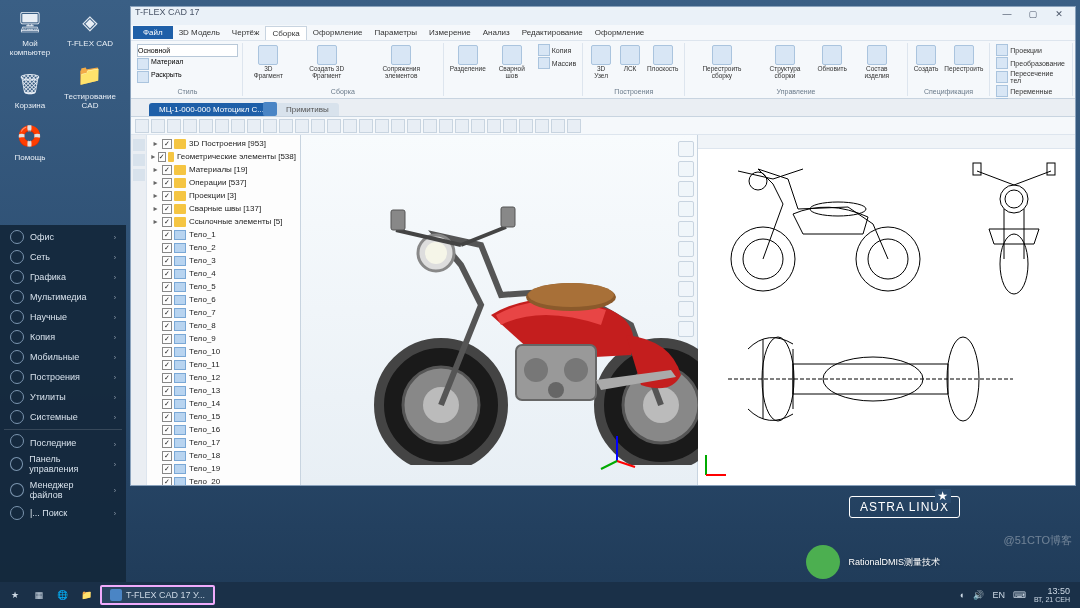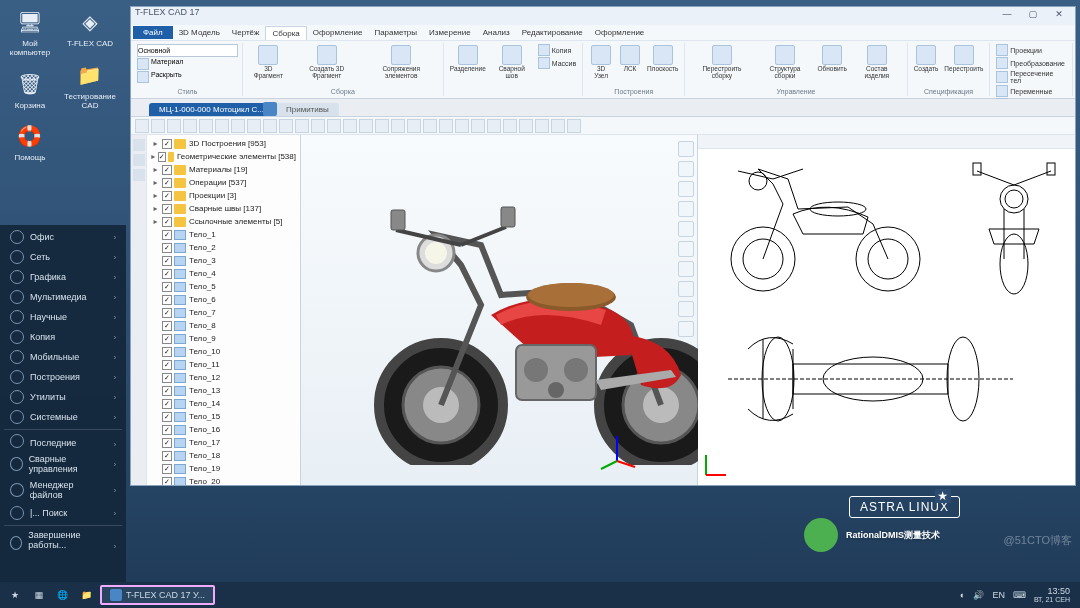--- a/index.html
+++ b/index.html
@@ -60,21 +60,21 @@
 .tree-node span{font-size:8px;color:#222;}
 .viewport{flex:1;display:flex;}
 .view3d{flex:1.05;background:linear-gradient(180deg,#f8fbfd,#e8eff5);position:relative;border-right:1px solid #c8d4e0;}
 .view3d .vtools{position:absolute;right:3px;top:6px;display:flex;flex-direction:column;gap:4px;}
 .view3d .vtools div{width:16px;height:16px;background:rgba(240,245,250,0.9);border:1px solid #c8d4e0;cursor:pointer;border-radius:2px;}
 .view3d .axis{position:absolute;right:60px;bottom:14px;width:40px;height:40px;}
 .view2d{flex:1;background:#fff;position:relative;display:flex;flex-direction:column;}
 .view2d .ruler-h{height:14px;background:#f0f4f8;border-bottom:1px solid #dde5ee;}
 .view2d .canvas2d{flex:1;position:relative;}
 .motorcycle{position:absolute;left:40px;top:60px;width:400px;height:270px;}
-.watermark{position:absolute;right:140px;bottom:56px;color:#fff;font-size:22px;font-weight:700;text-shadow:0 1px 3px rgba(0,0,0,0.3);display:flex;align-items:center;gap:8px;}
+.watermark{position:absolute;right:140px;bottom:29px;color:#fff;font-size:22px;font-weight:400;text-shadow:0 1px 3px rgba(0,0,0,0.3);display:flex;align-items:center;gap:8px;}
 .watermark .wx{width:34px;height:34px;background:#4caf50;border-radius:50%;position:relative;}
 .astra{position:absolute;right:120px;bottom:90px;color:#fff;font-size:12px;border:1.5px solid #fff;padding:3px 10px;letter-spacing:1px;border-radius:3px;}
 .astra::before{content:"★";position:absolute;top:-8px;right:8px;background:#2b4c6f;padding:0 2px;}
 .blog-tag{position:absolute;right:8px;bottom:60px;color:rgba(255,255,255,0.35);font-size:11px;}
 
 .bike-side{position:absolute;}
 .bike-side svg{width:100%;height:100%;}
 </style>
 </head>
 <body>
@@ -158,36 +158,31 @@
         <span>Системные</span>
         <span class="chev">›</span>
       </div>
       <div class="sm-item sep">
         <span class="mi"></span>
         <span>Последние</span>
         <span class="chev">›</span>
       </div>
       <div class="sm-item">
         <span class="mi"></span>
-        <span>Сварные управления</span>
+        <span>Панель управления</span>
         <span class="chev">›</span>
       </div>
       <div class="sm-item">
         <span class="mi"></span>
         <span>Менеджер файлов</span>
         <span class="chev">›</span>
       </div>
       <div class="sm-item">
         <span class="mi"></span>
         <span>|... Поиск</span>
-        <span class="chev">›</span>
-      </div>
-      <div class="sm-item sep">
-        <span class="mi"></span>
-        <span>Завершение работы...</span>
         <span class="chev">›</span>
       </div>
     </div>
 
   <div class="app-window">
     <div class="titlebar">
       <span>T-FLEX CAD 17</span>
       <div class="winbtns">
         <div>—</div>
         <div>▢</div>

